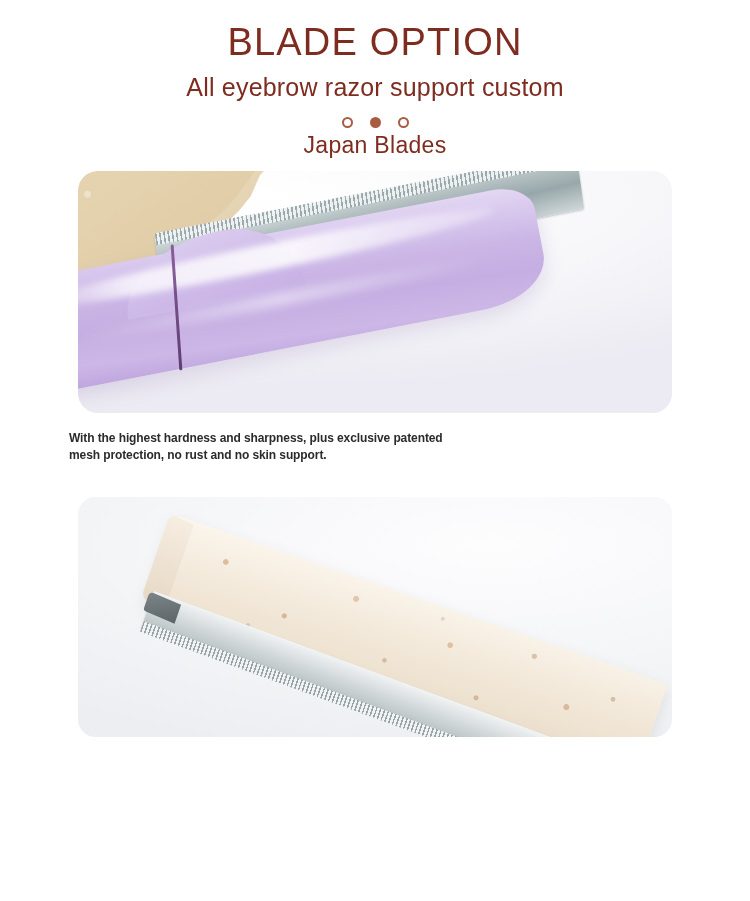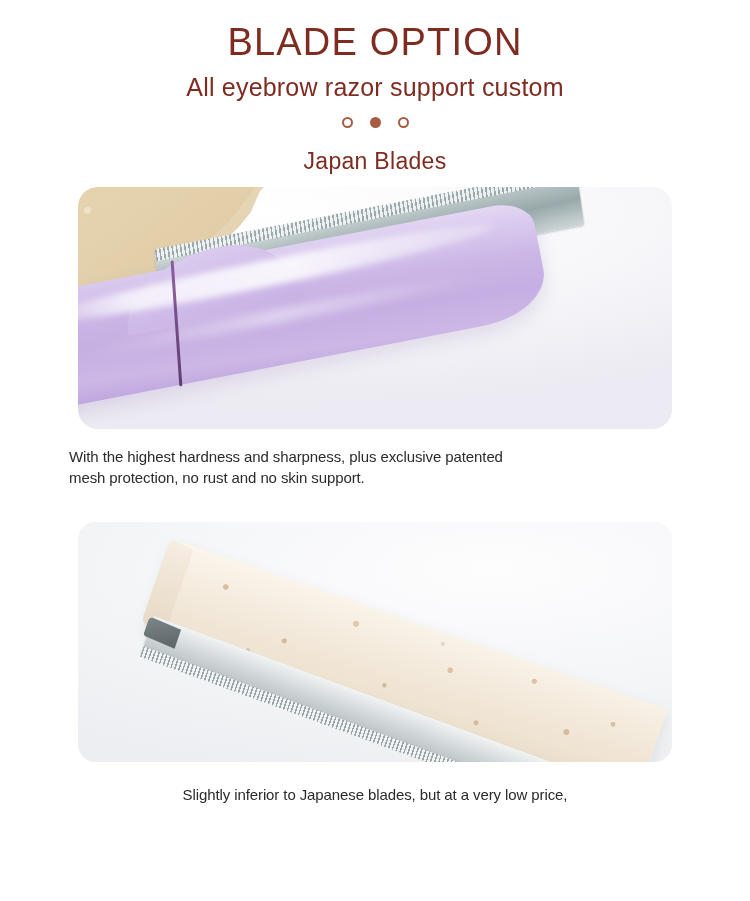--- a/index.html
+++ b/index.html
@@ -253,22 +253,22 @@
     border-radius:4px 0 0 3px;
     transform:skewY(4deg);
   }
 
   
   .caption {
     width:612px;
     margin:0 auto;
     text-align:left;
     font-family:"Liberation Sans", sans-serif;
-    font-size:15px;
-    font-weight:400;
+    font-size:12px;
+    font-weight:700;
     color:#2b2b2b;
     line-height:1.42;
     letter-spacing:-0.1px;
   }
   .caption-center { text-align:center; }
   .caption .line { display:block; white-space:nowrap; }
 </style>
 </head>
 <body>
 
@@ -278,21 +278,21 @@
     <div class="main-title">BLADE OPTION</div>
     <div class="subtitle">All eyebrow razor support custom</div>
   </div>
 
   <div class="dots">
     <span class="dot hollow"></span>
     <span class="dot filled"></span>
     <span class="dot hollow"></span>
   </div>
 
-  <div class="section" style="margin-top:18px;">
+  <div class="section" style="margin-top:2px;">
     <div class="section-title">Japan Blades</div>
 
     <div class="photo-wrap" style="margin-top:13px;">
       <div class="photo photo-1">
         <div class="p1-bg"></div>
         <div class="kraft"></div>
         <div class="kraft-edge"></div>
         <div class="razor1">
           <div class="razor1-blade"></div>
           <div class="razor1-teeth"></div>
@@ -321,17 +321,16 @@
           <div class="razor2-handle-tip"></div>
           <div class="razor2-blade"></div>
 
           <div class="razor2-teeth"></div>
           <div class="razor2-darktip"></div>
         </div>
       </div>
     </div>
 
     <div class="caption caption-center" style="margin-top:22px;">
-      <span class="line">Slightly inferior to Japanese blades, but at a very low price,</span>
     </div>
   </div>
 
 </div>
 
 </body></html>

